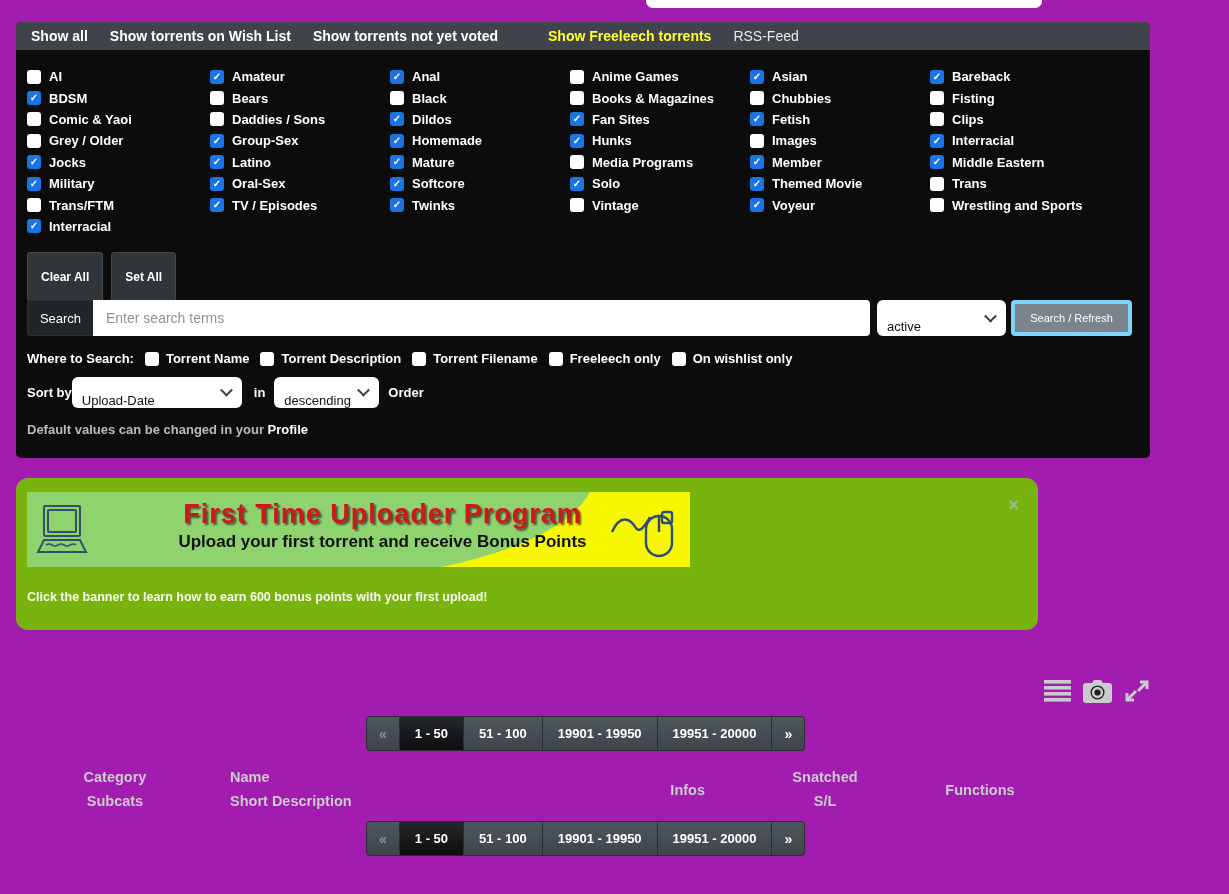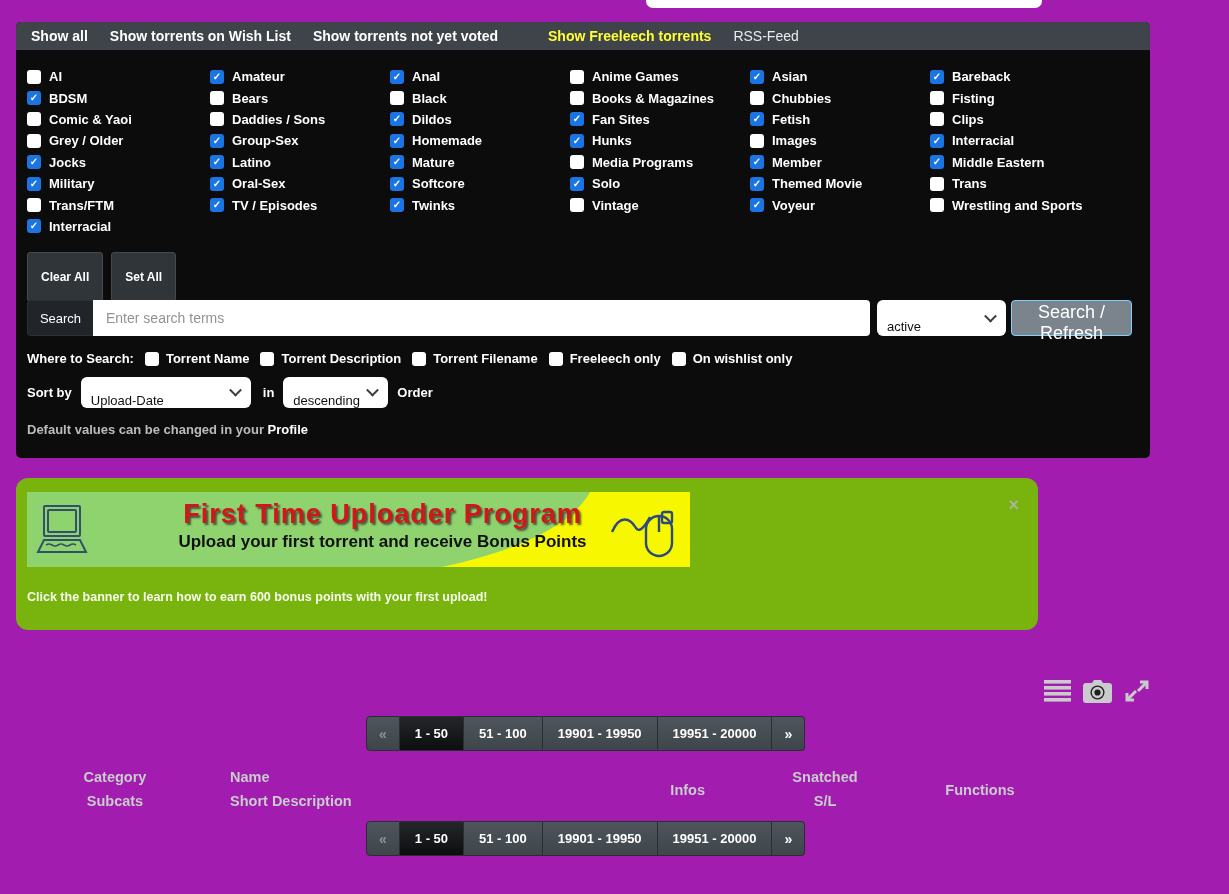--- a/index.html
+++ b/index.html
@@ -47,30 +47,30 @@
   .sel-wrap { position:relative; display:inline-block; }
   .sel-wrap::after { content:""; position:absolute; right:11px; top:50%; width:7px; height:7px;
                      border-right:2px solid #3c3c3c; border-bottom:2px solid #3c3c3c;
                      transform:translateY(-70%) rotate(45deg); pointer-events:none; }
   .sel { appearance:none; -webkit-appearance:none; border:none; outline:none; background:#fff;
          border-radius:6px; font-size:13px; color:#101010; padding:16px 28px 0 10px;
          font-family:"Liberation Sans", sans-serif; cursor:pointer; }
   .status-sel-wrap { margin-left:7px; }
   .status-sel { width:129px; height:36px; }
   .search-btn { margin-left:5px; width:121px; height:36px; background:#7b848c;
-                border:1px solid #7dd3fc; border-radius:4px; color:#fff; font-size:18px;
+                border:4px solid #7dd3fc; border-radius:4px; color:#fff; font-size:11px;
                 font-family:"Liberation Sans", sans-serif; cursor:pointer; }
 
   .where-row { position:absolute; left:11px; top:329px; display:flex; align-items:center;
                gap:11px; color:#fff; font-size:13px; font-weight:bold; }
   .where-item { display:flex; align-items:center; gap:7px; cursor:pointer; white-space:nowrap; }
 
   .sort-row { position:absolute; left:11px; top:354px; height:32px; display:flex;
               align-items:center; color:#fff; font-size:13px; font-weight:bold; }
-  .sort-field { width:170px; height:31px; margin-left:9px; }
+  .sort-field { width:170px; height:31px; }
   .sort-in { margin:0 9px 0 12px; }
   .sort-dir { width:105px; height:31px; }
   .sort-order { margin-left:9px; }
 
   .profile-note { position:absolute; left:11px; top:400px; color:#b9bcbe;
                   font-size:13px; font-weight:bold; }
   .profile-link { color:#fff; cursor:pointer; }
 
   
   .banner-wrap { position:absolute; left:16px; top:478px; width:1022px; height:152px;

